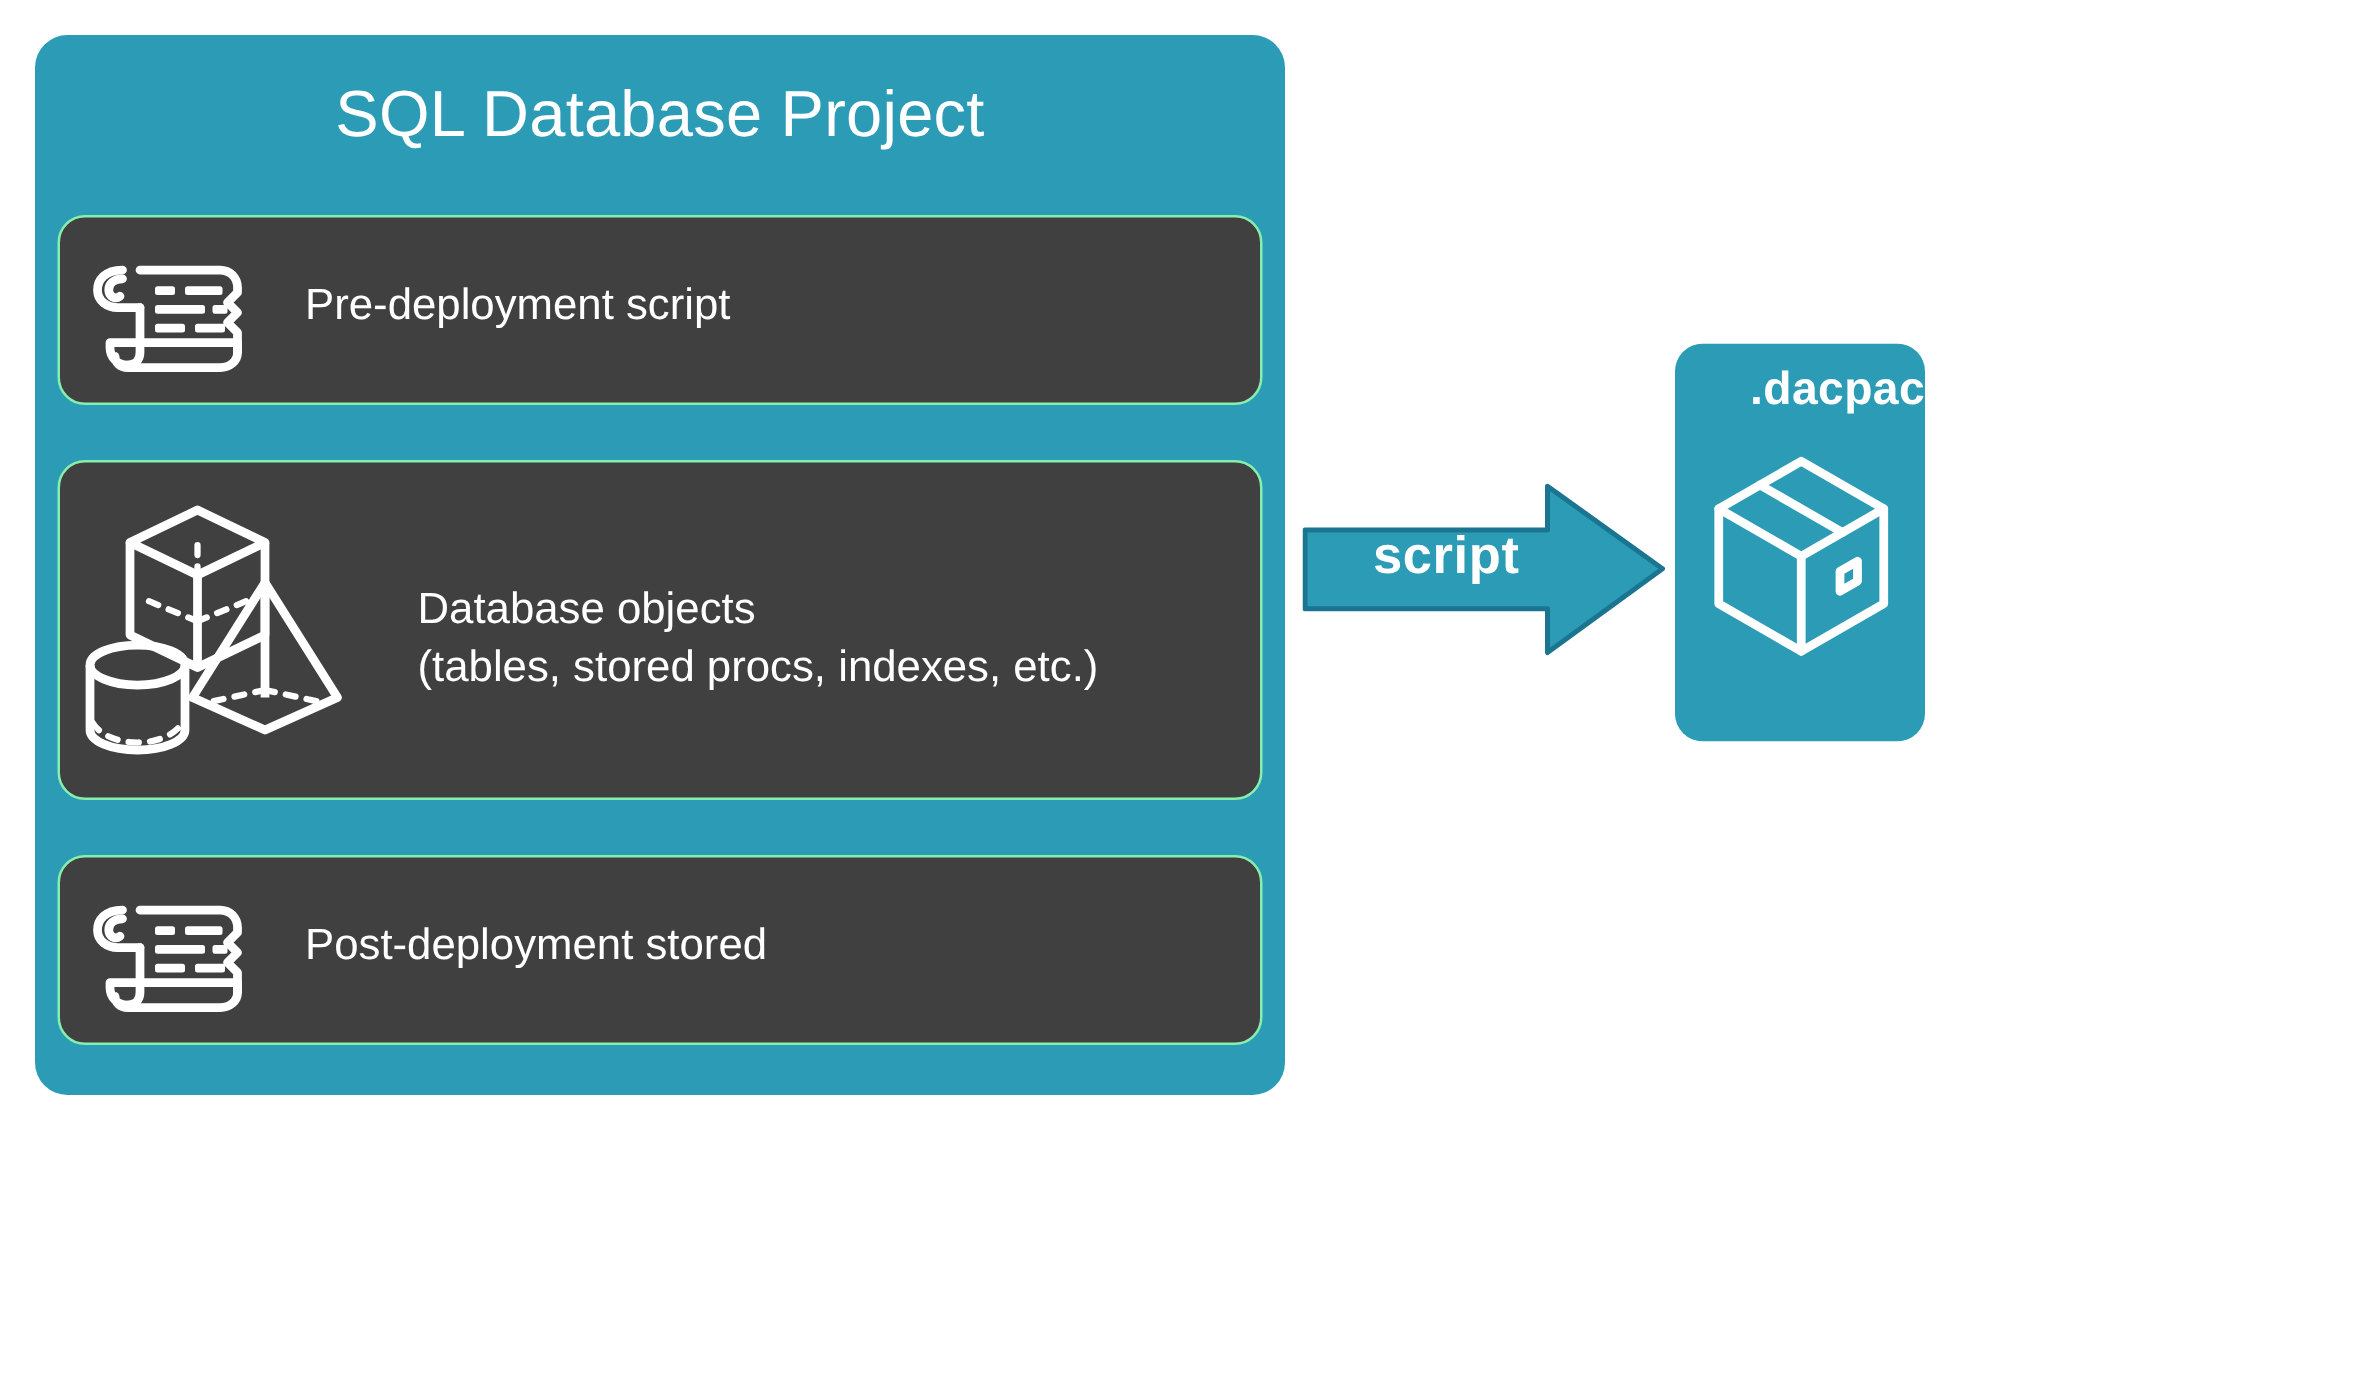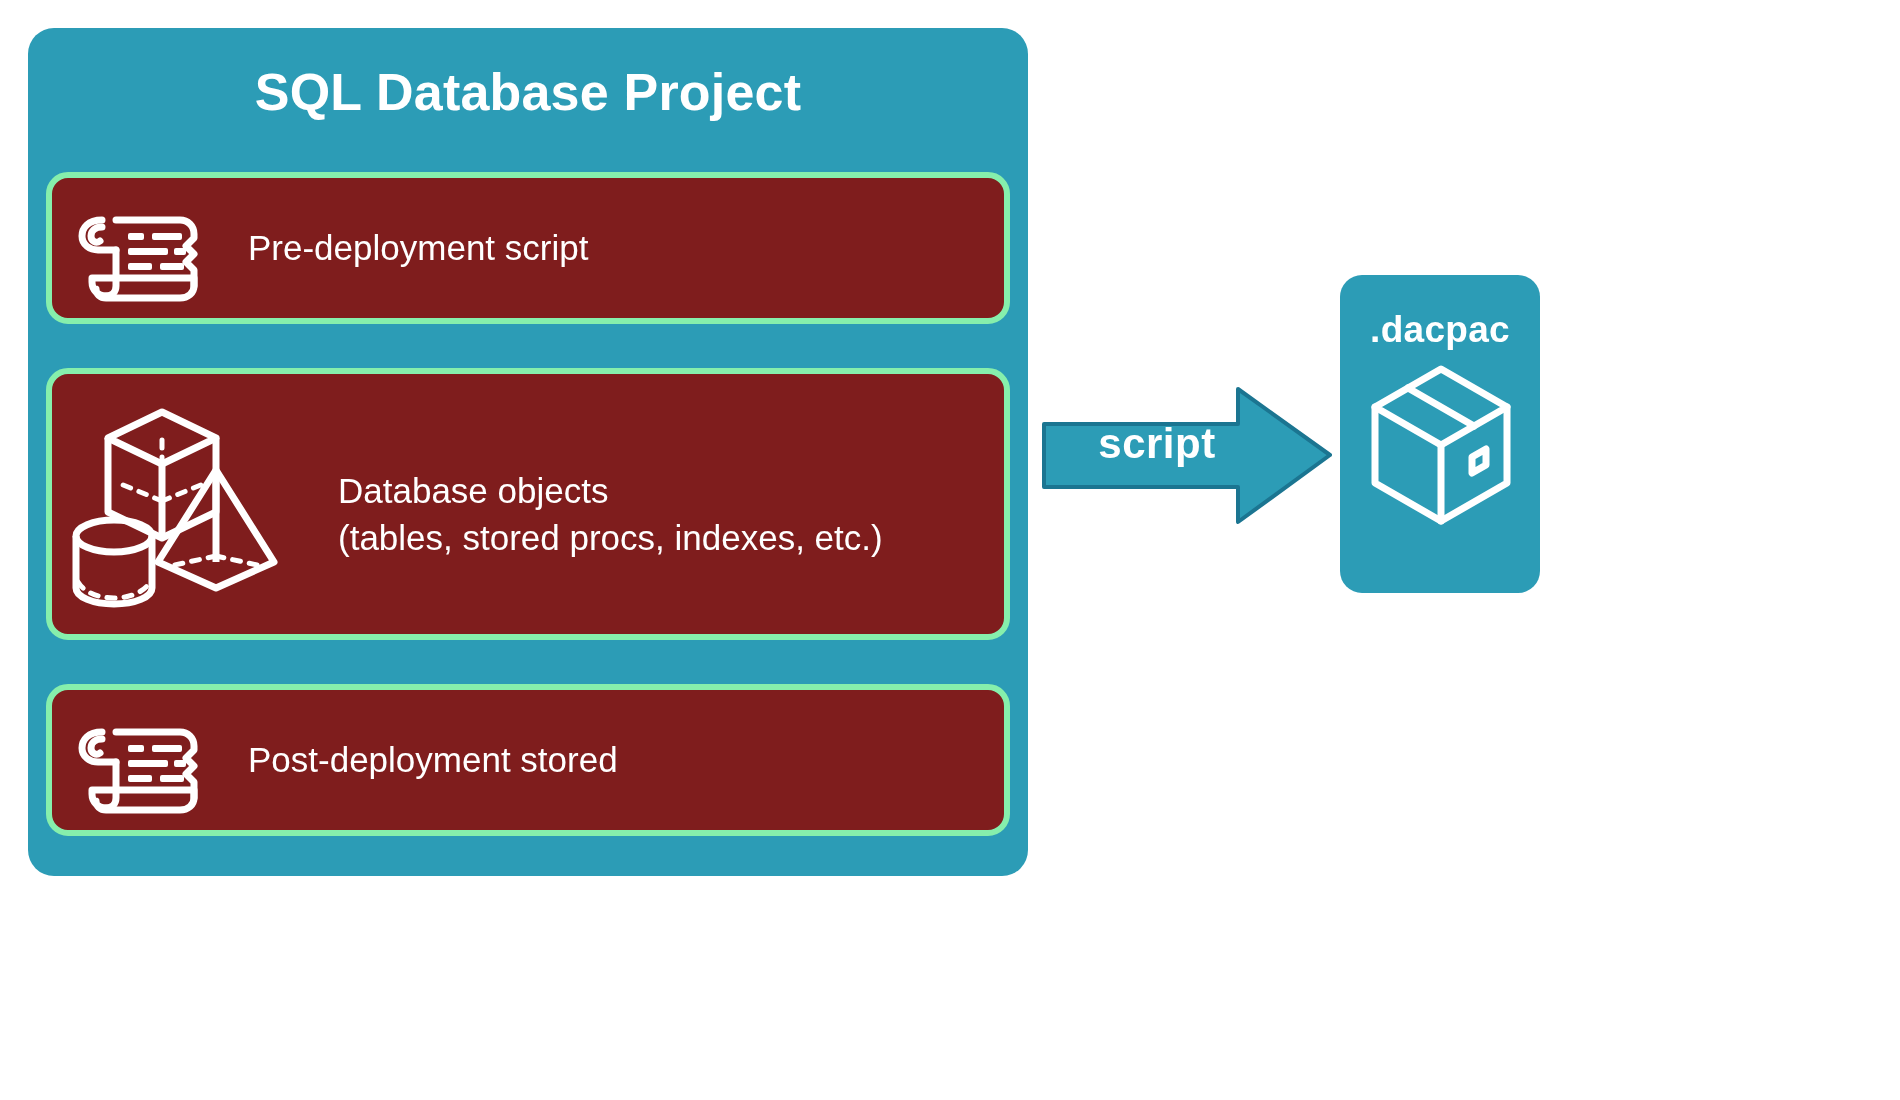--- a/index.html
+++ b/index.html
@@ -34,32 +34,32 @@
   }
 
   .project-title {
     position: absolute;
     left: 0;
     top: 36px;
     width: 100%;
     text-align: center;
     color: #ffffff;
     font-size: 52px;
-    font-weight: 700;
+    font-weight: 400;
     letter-spacing: 0.2px;
     line-height: 1.1;
   }
 
   
   .card {
     position: absolute;
     left: 18px;
     width: 964px;
-    background: #7f1d1d;
-    border: 6px solid #86efac;
+    background: #404040;
+    border: 2px solid #86efac;
     border-radius: 22px;
     box-sizing: border-box;
   }
 
   .card-pre  { top: 144px; height: 152px; }
   .card-objs { top: 340px; height: 272px; }
   .card-post { top: 656px; height: 152px; }
 
   .card-icon {
     position: absolute;
@@ -108,23 +108,23 @@
     top: 275px;
     width: 200px;
     height: 318px;
     background: #2c9cb6;
     border-radius: 22px;
     box-sizing: border-box;
   }
   .dacpac-title {
     position: absolute;
     left: 0;
-    top: 34px;
+    top: 15px;
     width: 100%;
-    text-align: center;
+    text-align: right;
     color: #ffffff;
     font-size: 37px;
     font-weight: bold;
     letter-spacing: 0.3px;
   }
   .dacpac-icon {
     position: absolute;
     left: 28px;
     top: 86px;
   }

